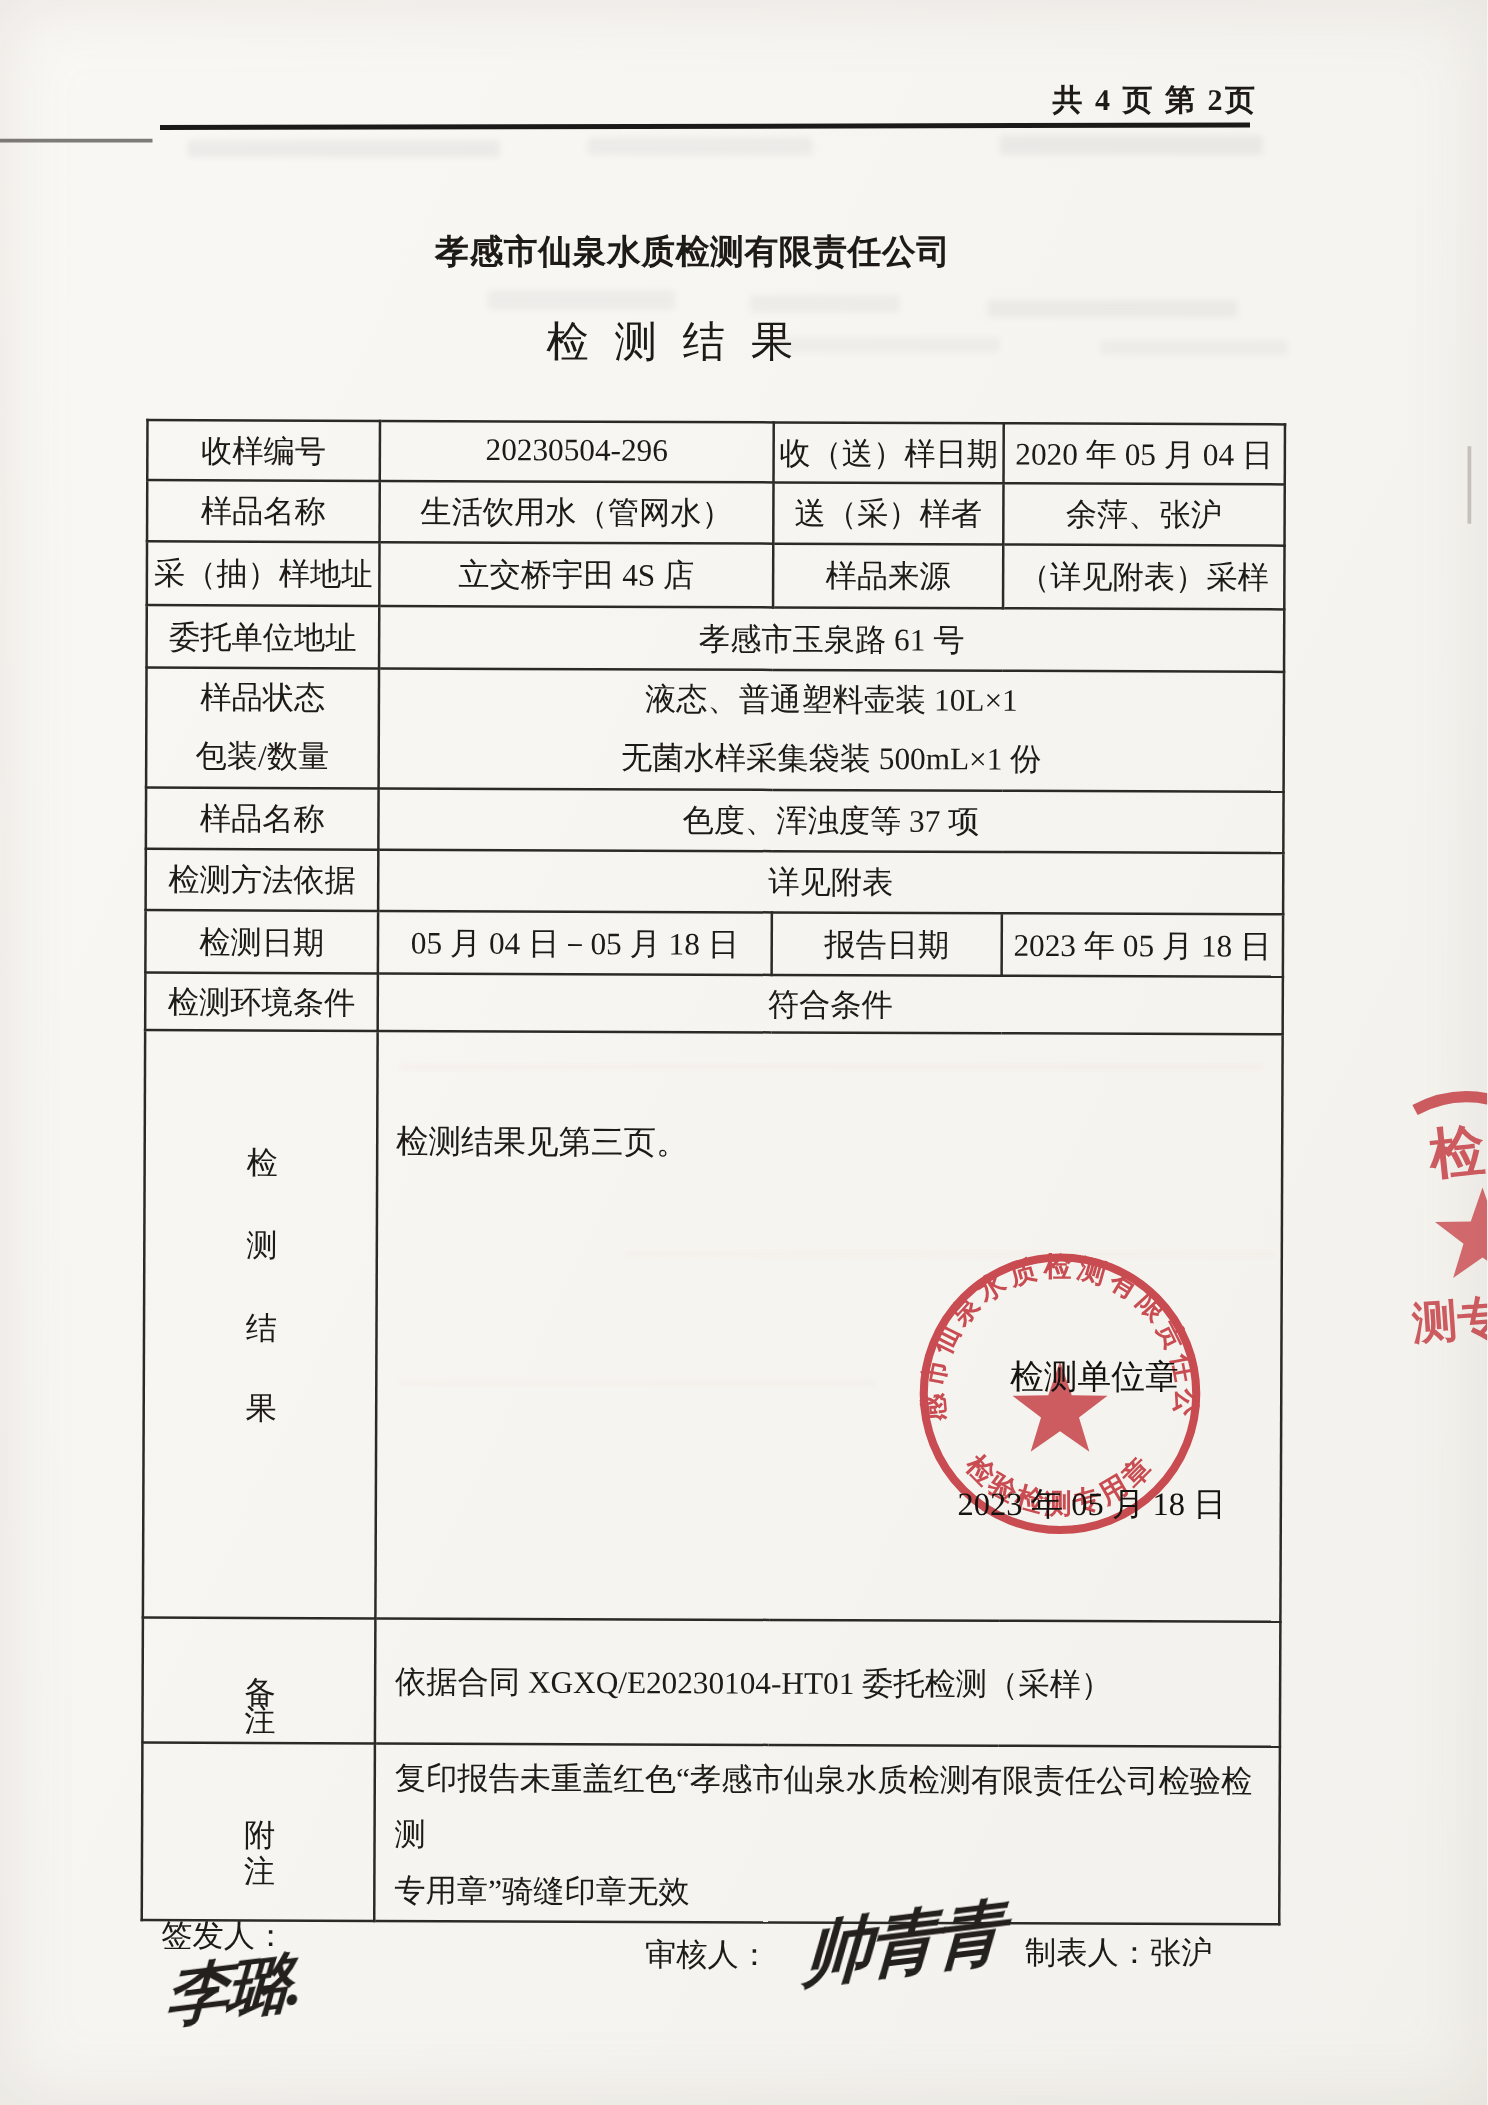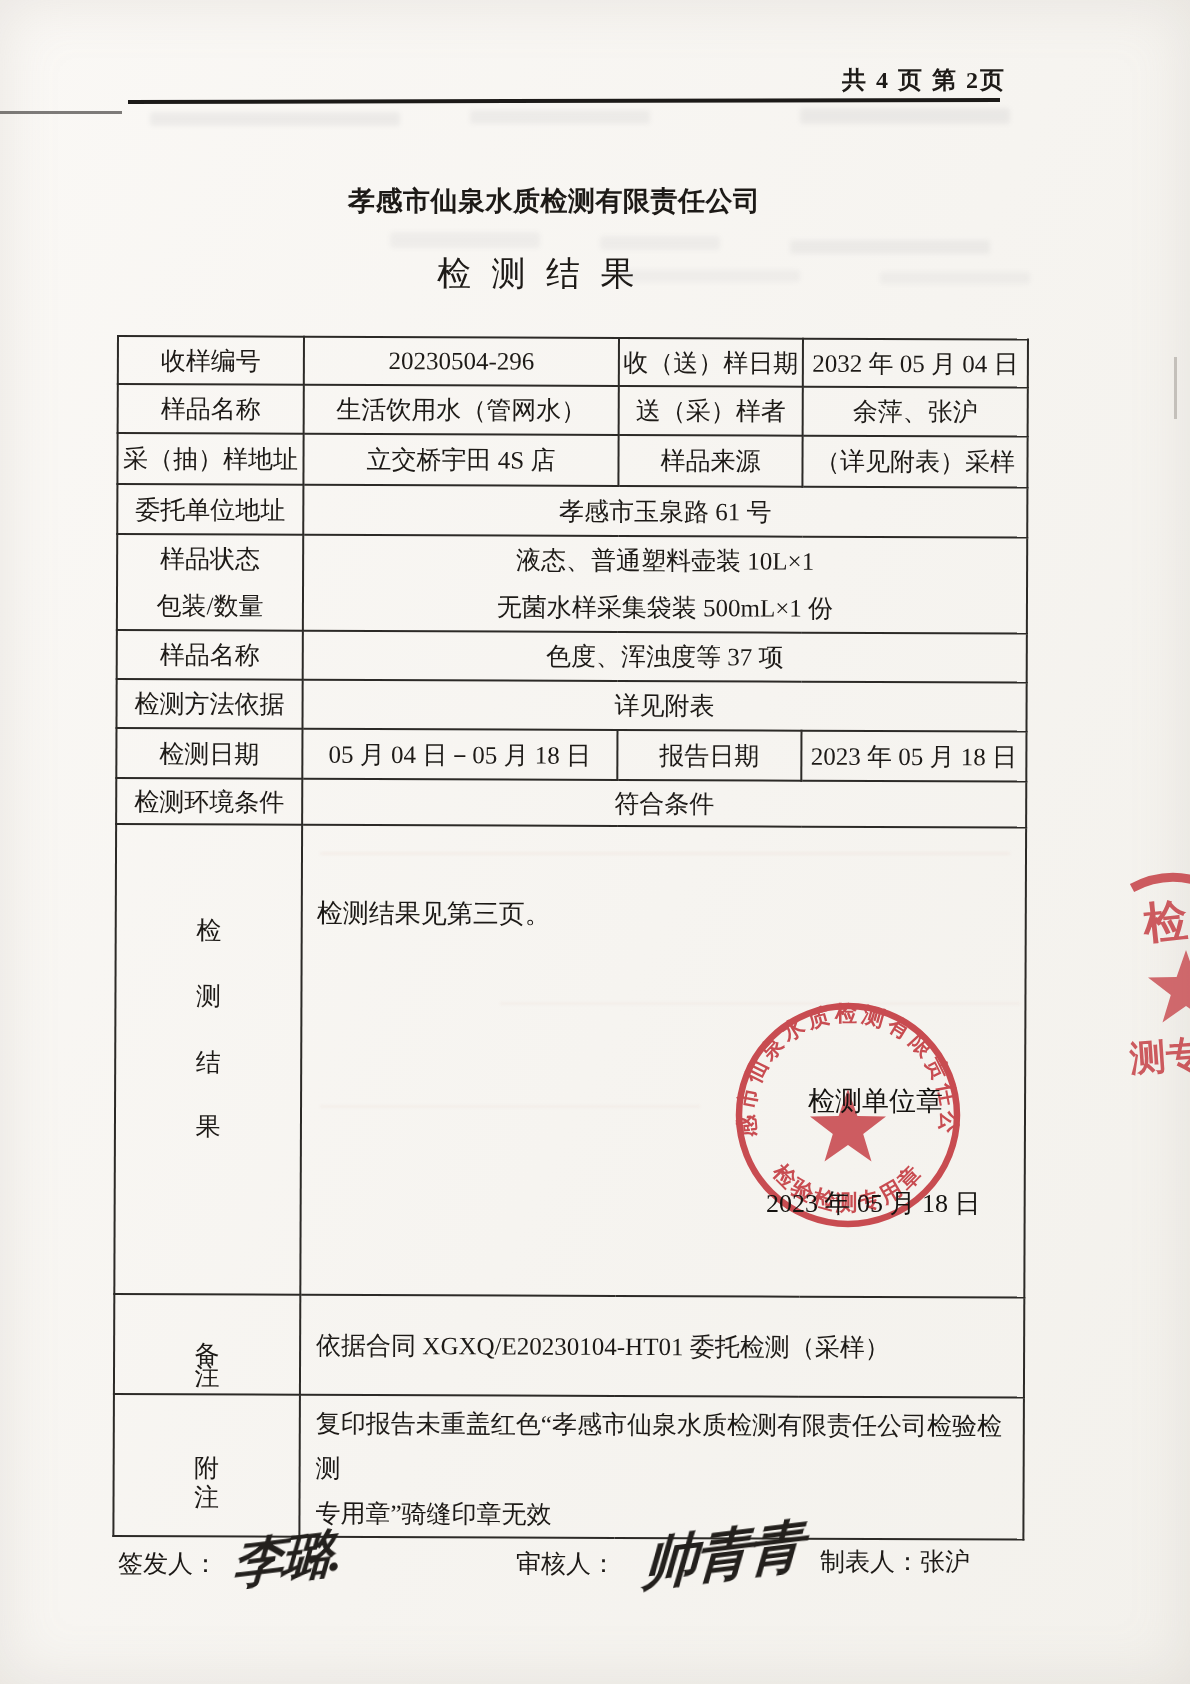--- a/index.html
+++ b/index.html
@@ -37,21 +37,21 @@
   .stamp-svg{left:716px;top:983px;z-index:6;opacity:.9;}
   .edge-stamp{left:1124px;top:848px;z-index:7;opacity:.82;}
   .unit-stamp-label{left:808px;top:1083px;font-size:27px;color:#151310;z-index:8;}
   .stamp-date{left:766px;top:1186px;font-size:26px;color:#151310;z-index:8;}
   
   .foot{top:1532px;z-index:4;display:flex;align-items:center;}
   .foot-label{font-size:25px;}
   .sig{display:inline-block;font-style:italic;font-weight:bold;letter-spacing:-3px;color:#23201d;transform:rotate(-7deg) skewX(-10deg);filter:blur(0.4px);}
   .sig-issuer{font-size:52px;margin-left:14px;margin-top:-8px;}
   .sig-reviewer{font-size:56px;margin-left:26px;margin-top:-14px;}
-  .f1{left:118px;}
+  .f1{left:118px;flex-direction:column;}
   .f2{left:516px;}
   .f3{left:820px;top:1545px;}
   
   .bleed{position:absolute;background:#83838a;border-radius:3px;filter:blur(2.5px);z-index:1;}
   .pinkline{position:absolute;background:#cc8877;height:3px;filter:blur(1.5px);z-index:1;}
   .edge-mark{left:1174px;top:357px;width:3px;height:62px;background:#9a948e;opacity:.5;filter:blur(.5px);z-index:2;}
   svg text{font-family:"Liberation Serif","DejaVu Serif",serif;}
 </style>
 </head>
 <body>
@@ -83,21 +83,21 @@
           <col style="width:186px">
           <col style="width:315px">
           <col style="width:184px">
           <col style="width:225px">
         </colgroup>
     <tbody>
           <tr style="height:48px">
       <td>收样编号</td>
       <td>20230504-296</td>
       <td>收（送）样日期</td>
-      <td>2032 年 05 月 04 日</td>
+      <td>2020 年 05 月 04 日</td>
     </tr>
     <tr style="height:49px">
       <td>样品名称</td>
       <td>生活饮用水（管网水）</td>
       <td>送（采）样者</td>
       <td>余萍、张沪</td>
     </tr>
     <tr style="height:51px">
       <td>采（抽）样地址</td>
       <td>立交桥宇田 4S 店</td>

